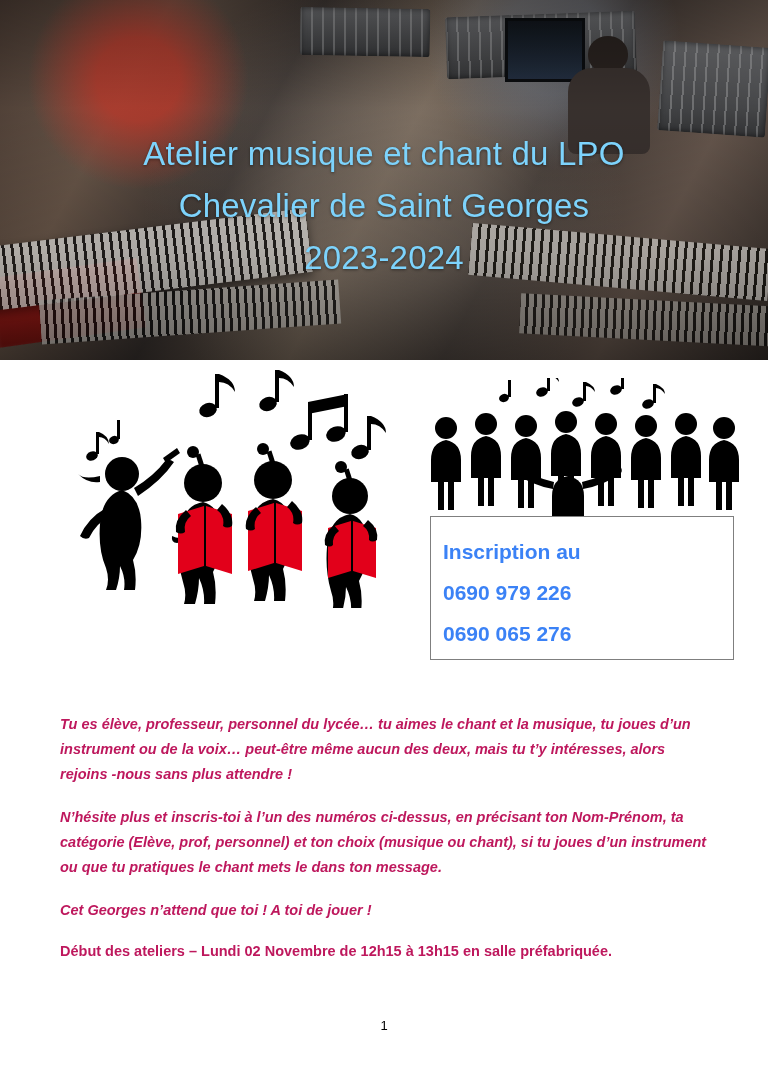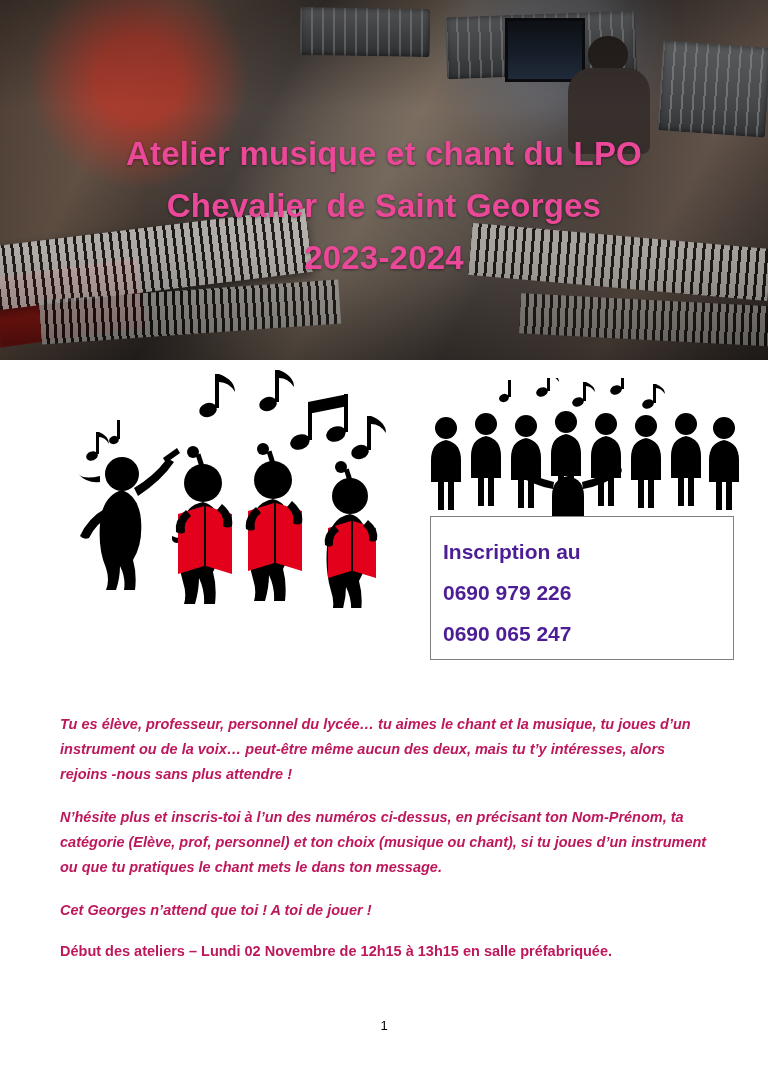--- a/index.html
+++ b/index.html
@@ -99,24 +99,24 @@
   }
   .hero-vignette {
     position: absolute; inset: 0;
     background:
       linear-gradient(180deg, rgba(0,0,0,.30) 0%, rgba(0,0,0,.06) 30%, rgba(0,0,0,.18) 70%, rgba(0,0,0,.45) 100%);
   }
   .hero-title {
     position: absolute;
     left: 0; right: 0; top: 128px;
     text-align: center;
-    color: #ec4899;
+    color: #7dd3fc;
     font-size: 33px;
     line-height: 52px;
-    font-weight: 700;
+    font-weight: 400;
     letter-spacing: .2px;
     text-shadow: 0 1px 3px rgba(0,0,0,.45);
     white-space: pre-line;
   }
 
   
   .art-band {
     position: absolute;
     left: 0; top: 360px; width: 768px; height: 320px;
   }
@@ -130,21 +130,21 @@
     width: 304px; height: 144px;
     border: 1px solid #7f7f7f;
     background: #ffffff;
     box-sizing: border-box;
     padding: 14px 0 0 12px;
   }
   .inscription-line {
     font-size: 21px;
     line-height: 41px;
     font-weight: 700;
-    color: #4c1d95;
+    color: #3b82f6;
   }
 
   
   .body-text {
     position: absolute;
     left: 60px; top: 712px;
     width: 655px;
   }
   .para {
     color: #be185d;
@@ -348,21 +348,21 @@
         <path d="M134 104 q-24 -6 -38 -16 q-3 4 -1 7 q16 12 38 16 z"></path>
         <path d="M162 104 q24 -6 38 -16 q3 4 1 7 q-16 12 -38 16 z"></path>
       </g>
     </g>
   </svg>
 </div>
 
 <div class="inscription-box">
   <div class="inscription-line">Inscription au</div>
   <div class="inscription-line">0690 979 226</div>
-  <div class="inscription-line">0690 065 247</div>
+  <div class="inscription-line">0690 065 276</div>
 </div>
 
 <div class="body-text">
   <p class="para italic">Tu es élève, professeur, personnel du lycée… tu aimes le chant et la musique, tu joues d’un instrument ou de la voix… peut-être même aucun des deux, mais tu t’y intéresses, alors rejoins -nous sans plus attendre !</p>
   <p class="para italic">N’hésite plus et inscris-toi à l’un des numéros ci-dessus, en précisant ton Nom-Prénom, ta catégorie (Elève, prof, personnel) et ton choix (musique ou chant), si tu joues d’un instrument ou que tu pratiques le chant mets le dans ton message.</p>
   <p class="para italic tight">Cet Georges n’attend que toi ! A toi de jouer !</p>
   <p class="para tight">Début des ateliers – Lundi 02 Novembre de 12h15 à 13h15 en salle préfabriquée.</p>
 </div>
 
 <div class="page-number">1</div>

